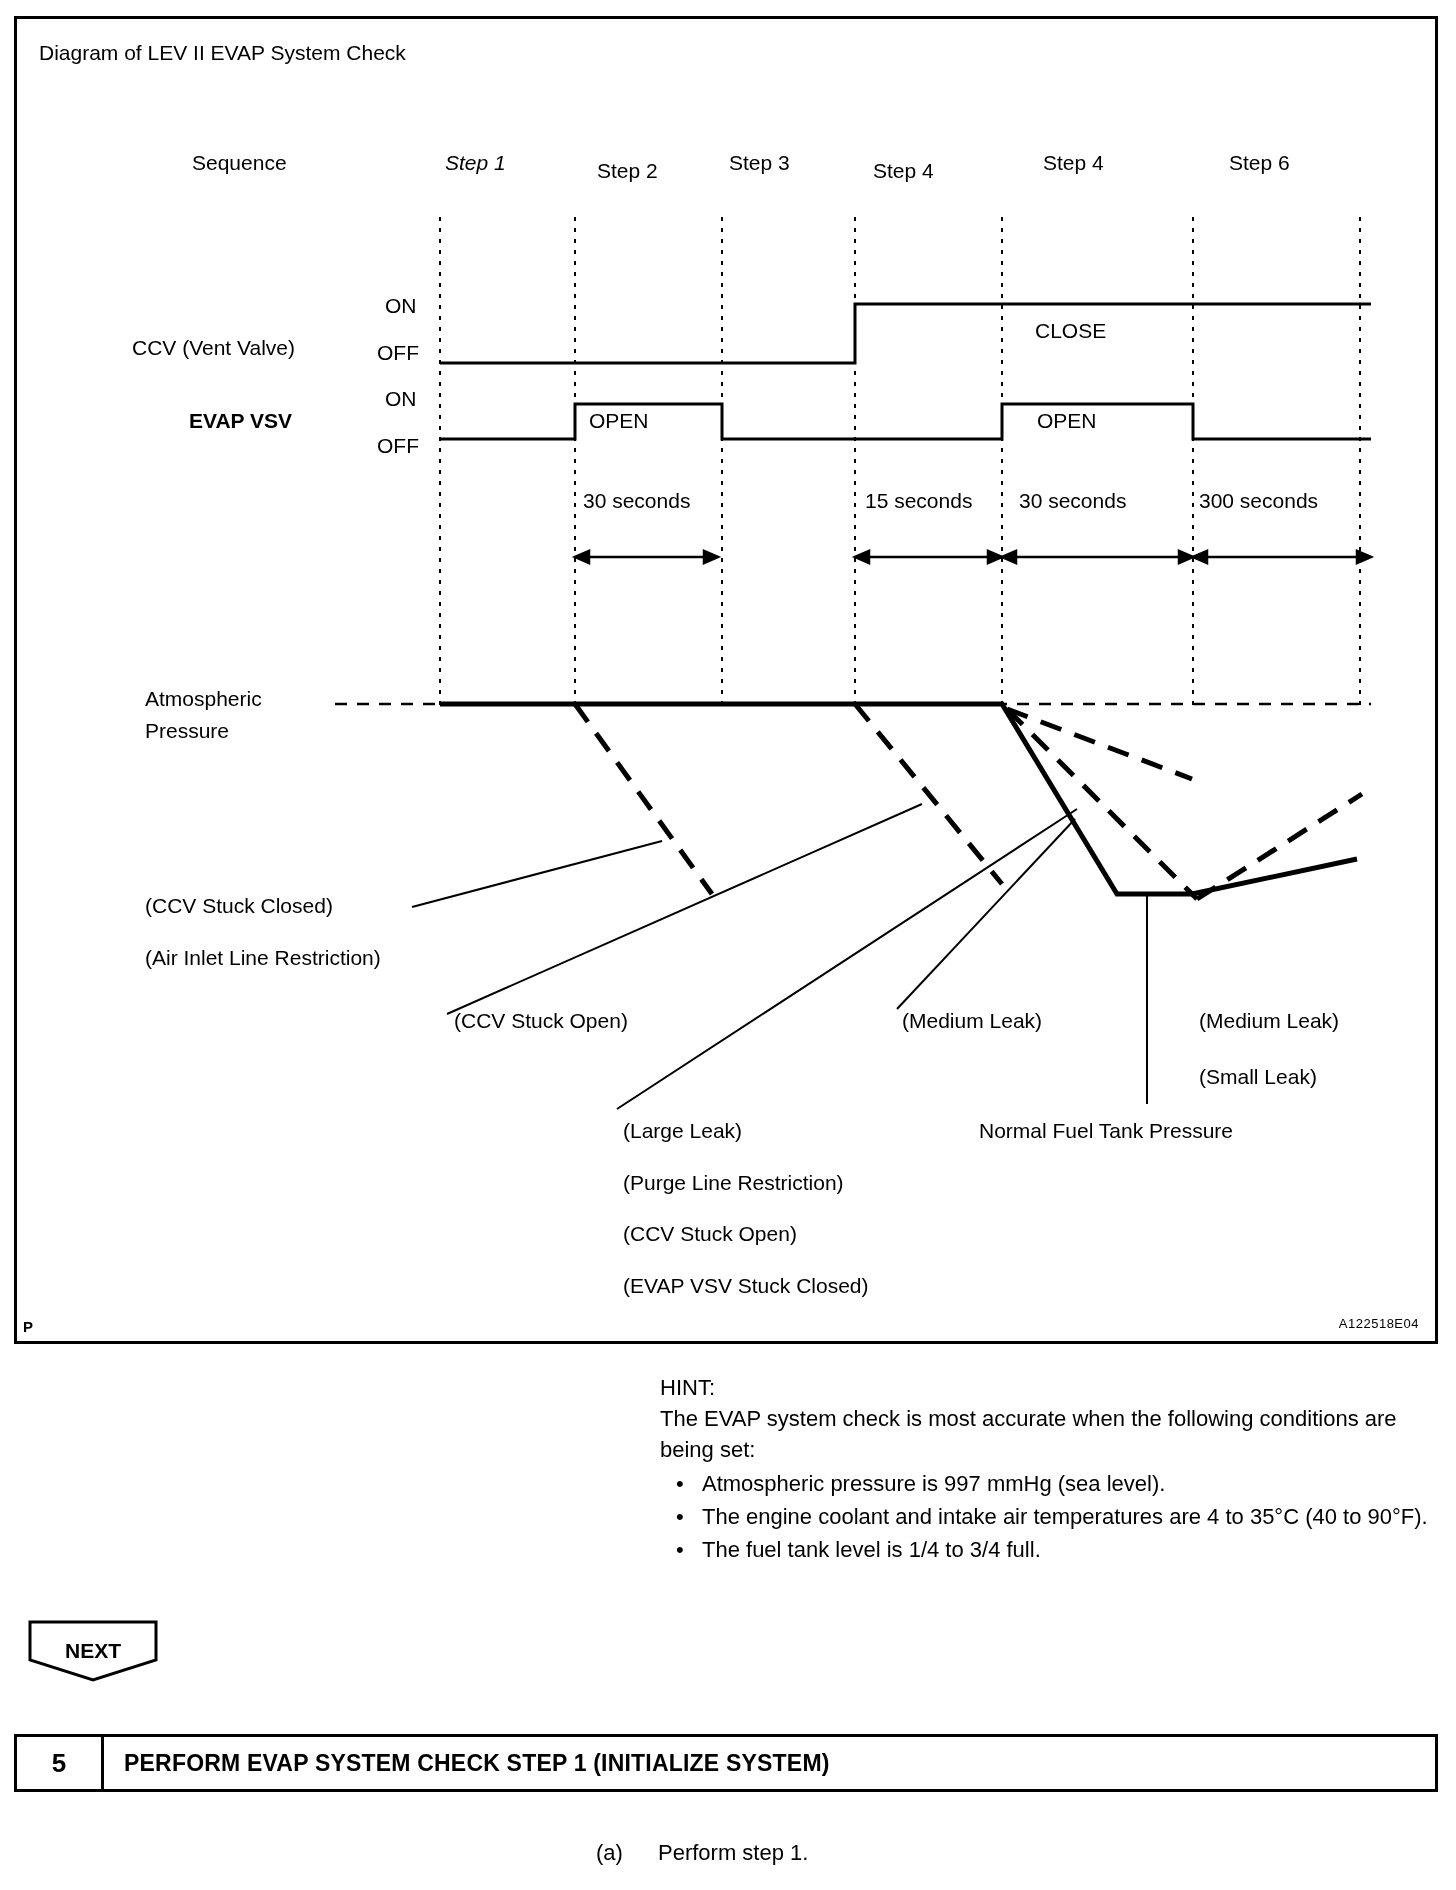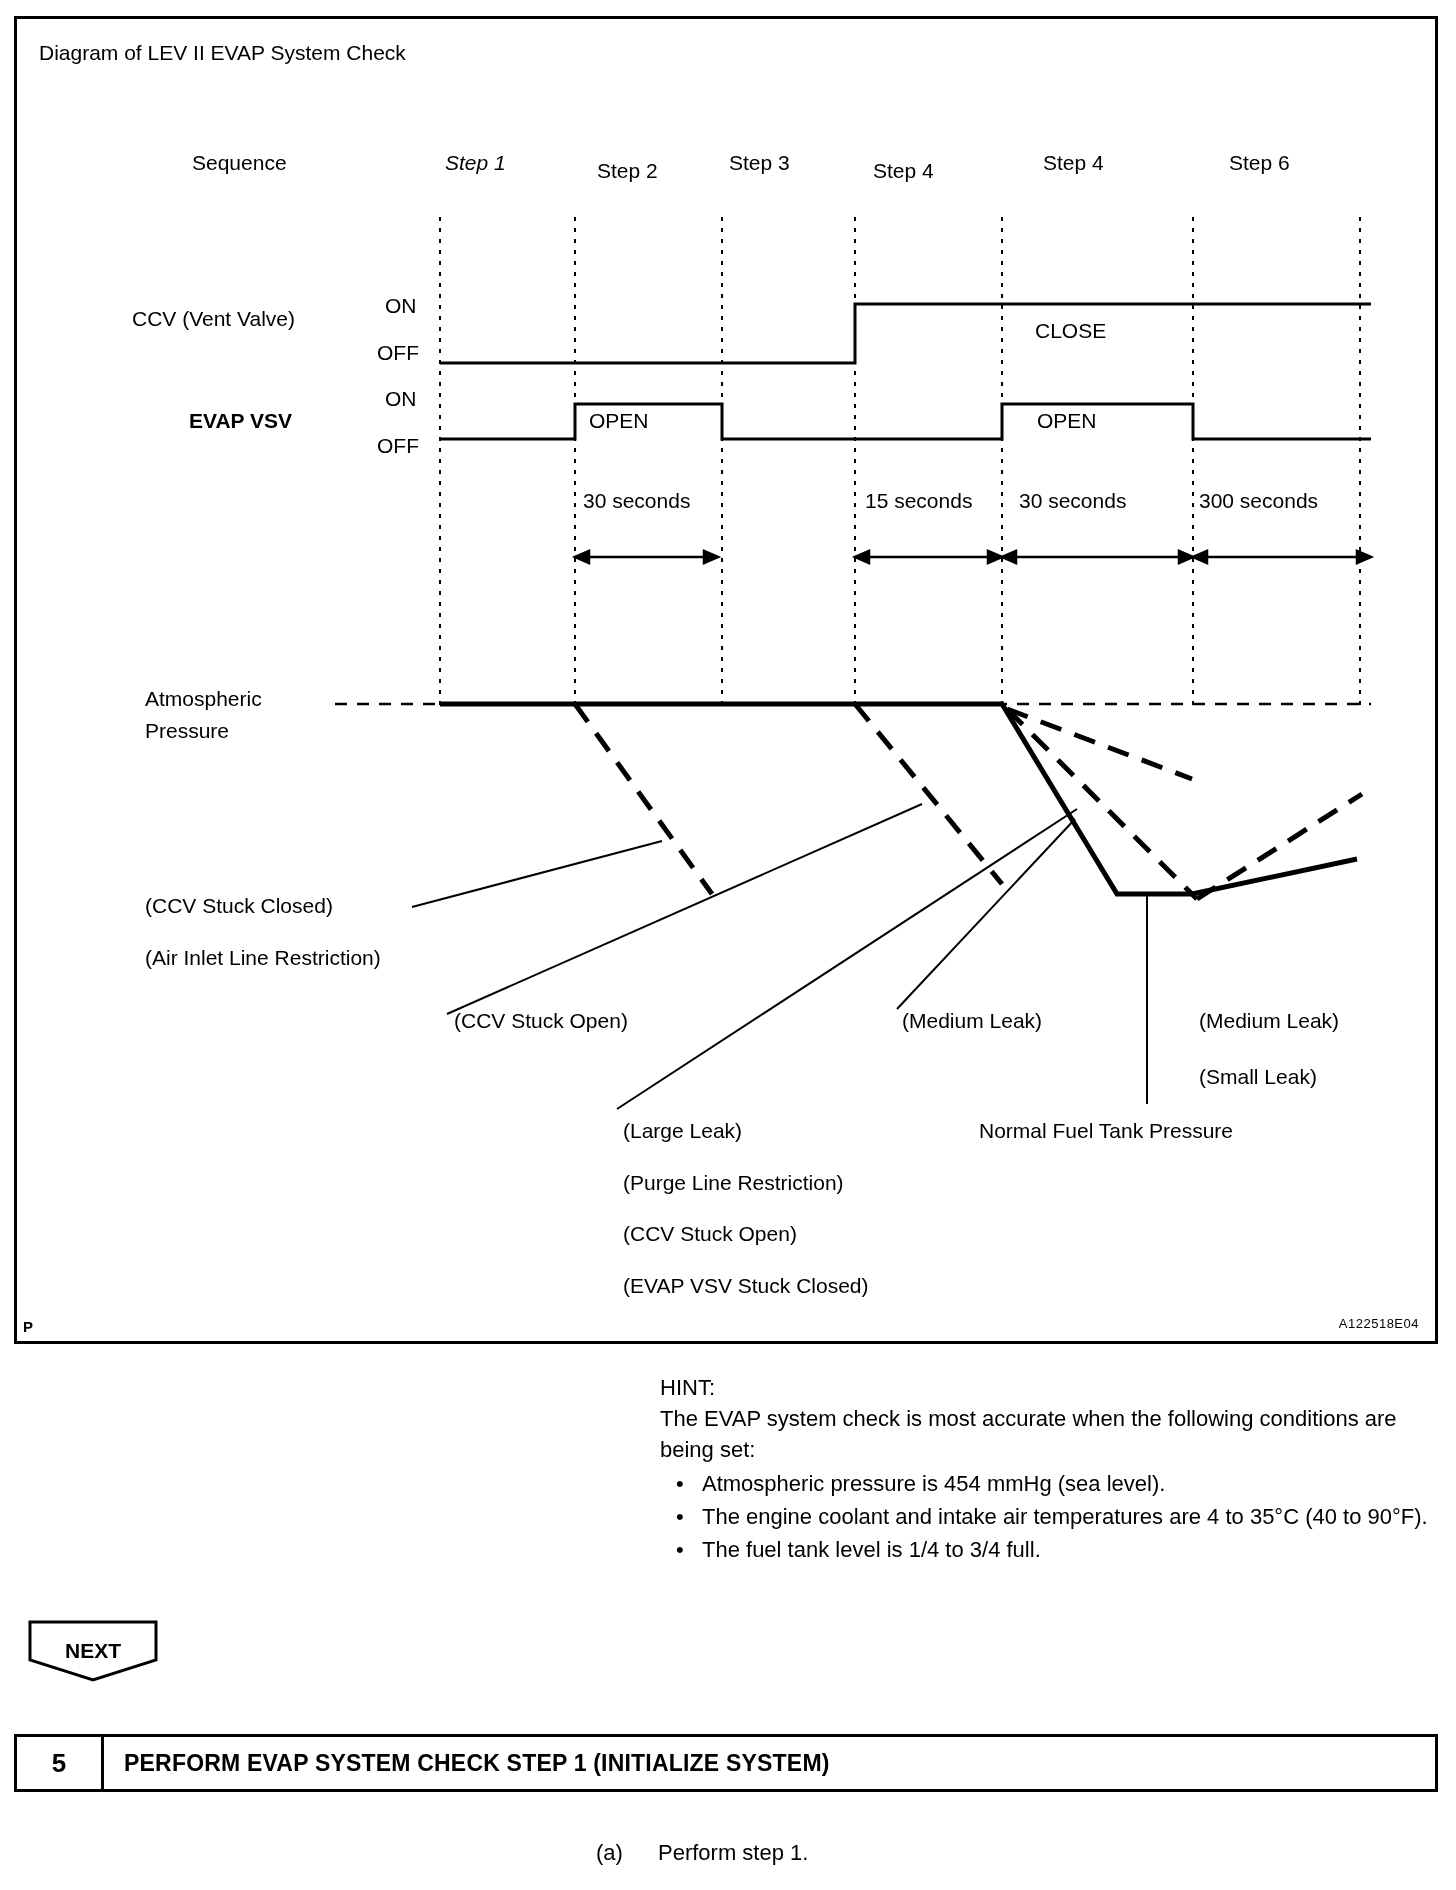--- a/index.html
+++ b/index.html
@@ -221,21 +221,21 @@
   </svg>
 
   <div class="lbl" style="left:175px; top:132px;">Sequence</div>
   <div class="lbl" style="left:428px; top:132px;font-style:italic;">Step 1</div>
   <div class="lbl" style="left:580px; top:132px;margin-top:8px;">Step 2</div>
   <div class="lbl" style="left:712px; top:132px;">Step 3</div>
   <div class="lbl" style="left:856px; top:140px;">Step 4</div>
   <div class="lbl" style="left:1026px; top:132px;">Step 4</div>
   <div class="lbl" style="left:1212px; top:132px;">Step 6</div>
 
-  <div class="lbl" style="left:115px; top:288px;">CCV (Vent Valve)</div>
+  <div class="lbl" style="left:115px; top:317px;">CCV (Vent Valve)</div>
   <div class="lbl" style="left:368px; top:275px;">ON</div>
   <div class="lbl" style="left:360px; top:322px;">OFF</div>
   <div class="lbl" style="left:1018px; top:300px;">CLOSE</div>
 
   <div class="lbl" style="left:172px; top:390px;font-weight:bold;">EVAP VSV</div>
   <div class="lbl" style="left:368px; top:368px;">ON</div>
   <div class="lbl" style="left:360px; top:415px;">OFF</div>
   <div class="lbl" style="left:572px; top:390px;">OPEN</div>
   <div class="lbl" style="left:1020px; top:390px;">OPEN</div>
 
@@ -267,21 +267,21 @@
   <div class="corner-p">P</div>
   <div class="fig-code">A122518E04</div>
 </div>
 
 <div class="hint">
   <div class="hint-line">HINT:</div>
   <div class="hint-line">The EVAP system check is most accurate when the following conditions are being set:</div>
   <ul>
     <li>
       <span class="bullet">•</span>
-      <span>Atmospheric pressure is 454 mmHg (sea level).</span>
+      <span>Atmospheric pressure is 997 mmHg (sea level).</span>
     </li>
     <li>
       <span class="bullet">•</span>
       <span>The engine coolant and intake air temperatures are 4 to 35°C (40 to 90°F).</span>
     </li>
     <li>
       <span class="bullet">•</span>
       <span>The fuel tank level is 1/4 to 3/4 full.</span>
     </li>
   </ul>

